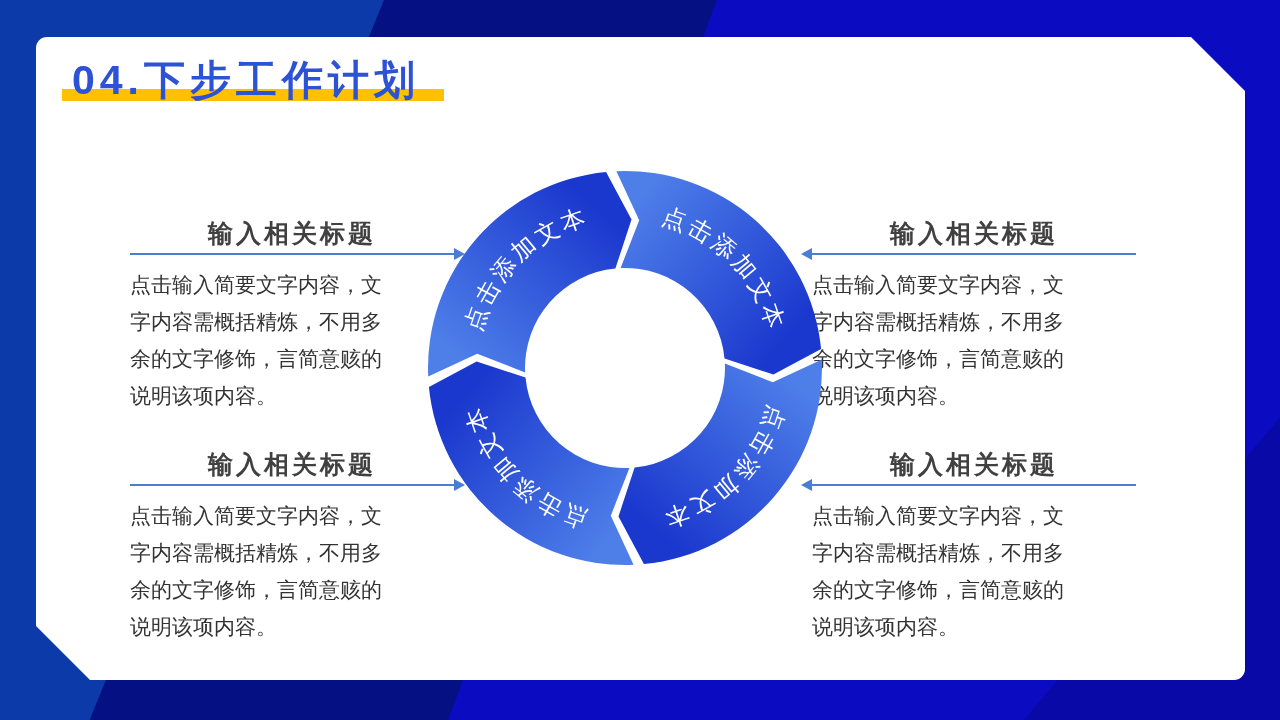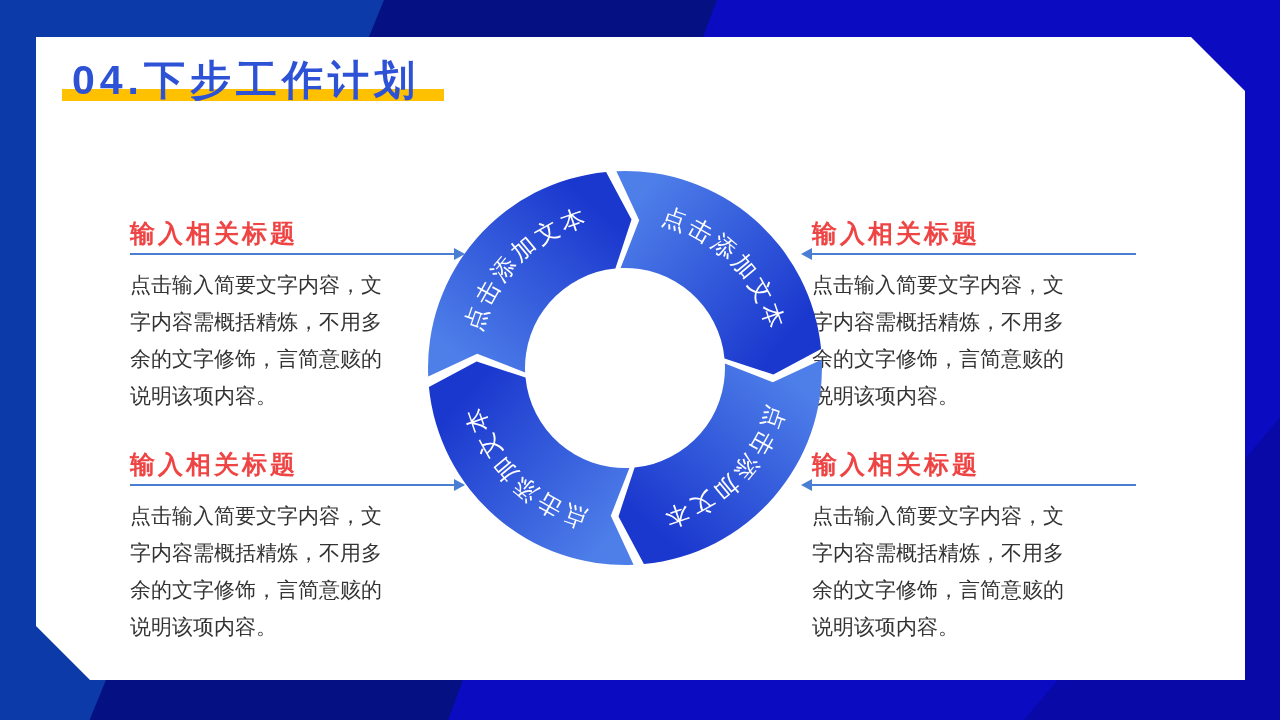--- a/index.html
+++ b/index.html
@@ -10,37 +10,38 @@
   }
   
   .bg-shape{position:absolute;inset:0;}
   .bg-right{background:#0B0BC1;clip-path:polygon(56% 0,100% 0,100% 100%,35% 100%);}
   .bg-br{background:#0909A8;clip-path:polygon(80% 100%,100% 58%,100% 100%);}
   .bg-tl{background:#0C3AA8;clip-path:polygon(0 0,30% 0,7% 100%,0 100%);}
   
   .panel{
     position:absolute;left:36px;top:37px;width:1209px;height:643px;background:#ffffff;
     clip-path:polygon(0 0,calc(100% - 54px) 0,100% 54px,100% 100%,54px 100%,0 calc(100% - 54px));
+    border-radius:11px;
   }
   
   .page-title{
     position:absolute;left:36px;top:16px;z-index:2;
     font-size:41px;font-weight:bold;letter-spacing:5px;color:#2E52D6;white-space:nowrap;
   }
   .title-highlight{
     position:absolute;left:26px;top:52px;width:382px;height:12px;background:#FFC000;z-index:1;
   }
   
   .callout{position:absolute;width:324px;}
   .callout.tl{left:94px;top:180px;}
   .callout.tr{left:776px;top:180px;}
   .callout.bl{left:94px;top:411px;}
   .callout.br{left:776px;top:411px;}
   .c-title{
-    font-size:25px;font-weight:bold;color:#ef4444;
+    font-size:25px;font-weight:bold;color:#404040;text-align:center;
     letter-spacing:3px;height:33px;line-height:33px;white-space:nowrap;
   }
   .c-rule{position:relative;margin-top:3px;height:2px;background:#4A7ED2;}
   .c-arrow{position:absolute;width:0;height:0;top:-5px;
     border-top:6px solid transparent;border-bottom:6px solid transparent;}
   .c-arrow.right{right:-11px;border-left:11px solid #4A7ED2;}
   .c-arrow.left{left:-11px;border-right:11px solid #4A7ED2;}
   .c-body{margin-top:11px;font-size:21px;line-height:37px;color:#333333;text-align:left;}
   
   .diagram-svg{position:absolute;left:0;top:0;pointer-events:none;}

